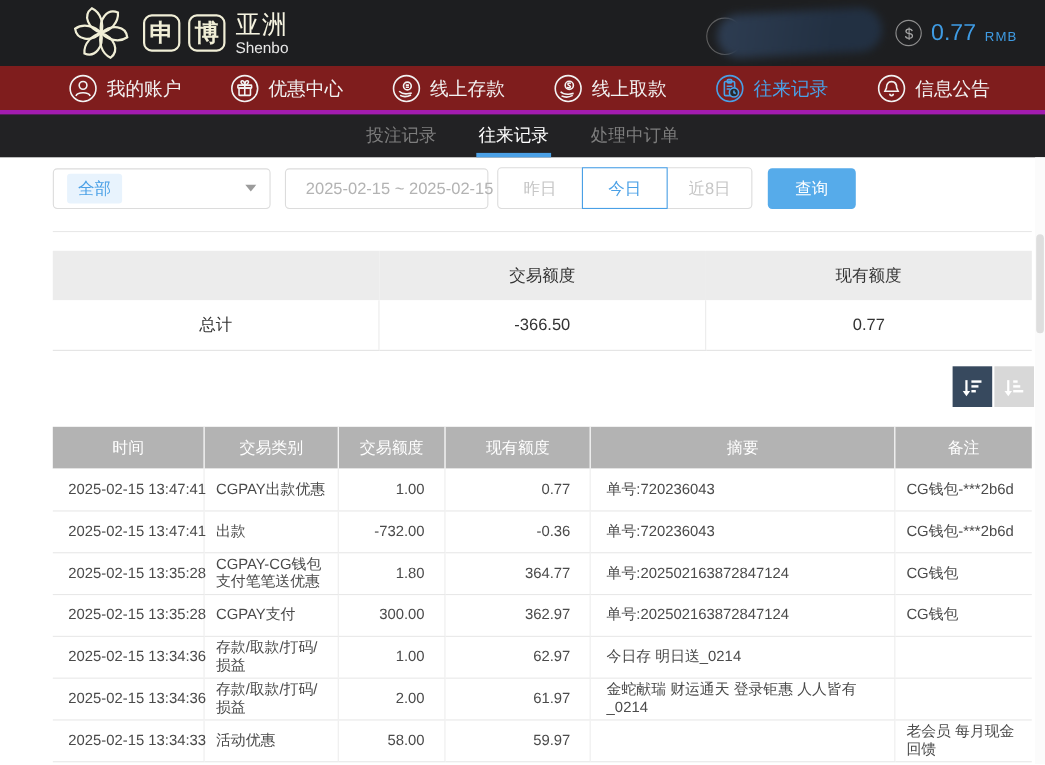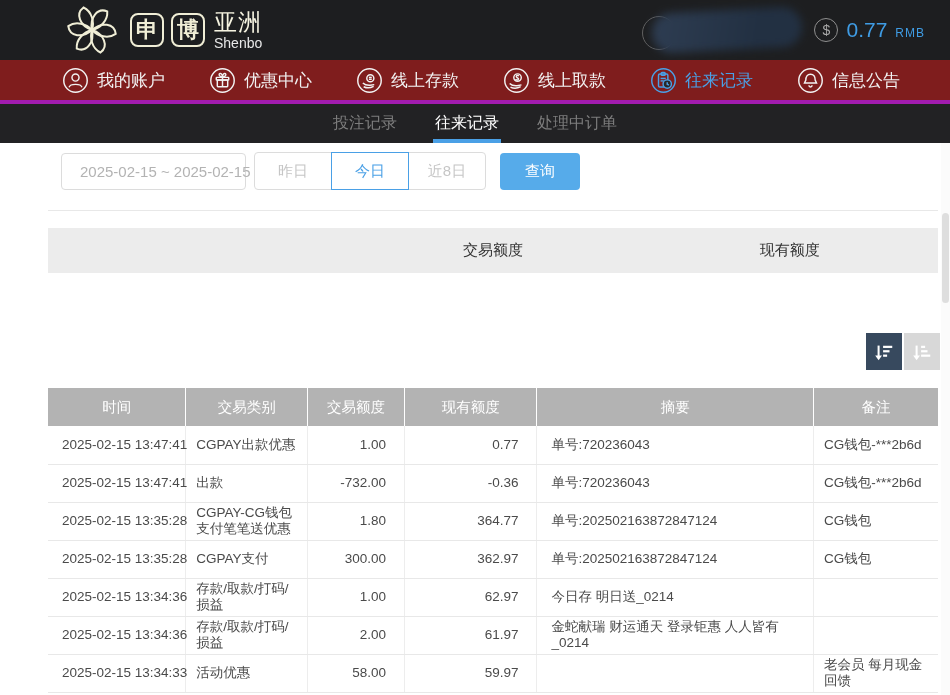--- a/index.html
+++ b/index.html
@@ -207,20 +207,24 @@
     </div>
   </div>
 
   <div class="subtabs">
     <div class="subtab">投注记录</div>
     <div class="subtab active">往来记录</div>
     <div class="subtab">处理中订单</div>
   </div>
 
   <div class="filter-row">
+    <div class="dropdown">
+      <span class="chip">全部</span>
+      <span class="caret"></span>
+    </div>
     <div class="datebox">
       <svg width="18" height="18" viewBox="0 0 24 24" fill="none" stroke="#b9b9b9" stroke-width="1.8">
         <rect x="3" y="5" width="18" height="16" rx="2"></rect>
         <line x1="8" y1="2.5" x2="8" y2="7"></line>
           <line x1="16" y1="2.5" x2="16" y2="7"></line>
         <line x1="3" y1="10" x2="21" y2="10"></line>
       </svg>
       <span>2025-02-15 ~ 2025-02-15</span>
     </div>
     <div class="range-group">
@@ -232,20 +236,25 @@
   </div>
 
   <div class="divider"></div>
 
   <table class="summary">
     <tbody>
         <tr>
       <th></th>
       <th>交易额度</th>
       <th>现有额度</th>
+    </tr>
+    <tr>
+      <td>总计</td>
+      <td>-366.50</td>
+      <td>0.77</td>
     </tr>
   </tbody>
     </table>
 
   <div class="sort-wrap">
     <button class="sort-btn desc">
       <svg width="22" height="22" viewBox="0 0 24 24" fill="#fff">
         <rect x="5" y="5" width="2.2" height="12"></rect>
           <polygon points="6.1,21 2.4,15.8 9.8,15.8"></polygon>
         <rect x="11" y="5.2" width="10" height="2.4"></rect>

